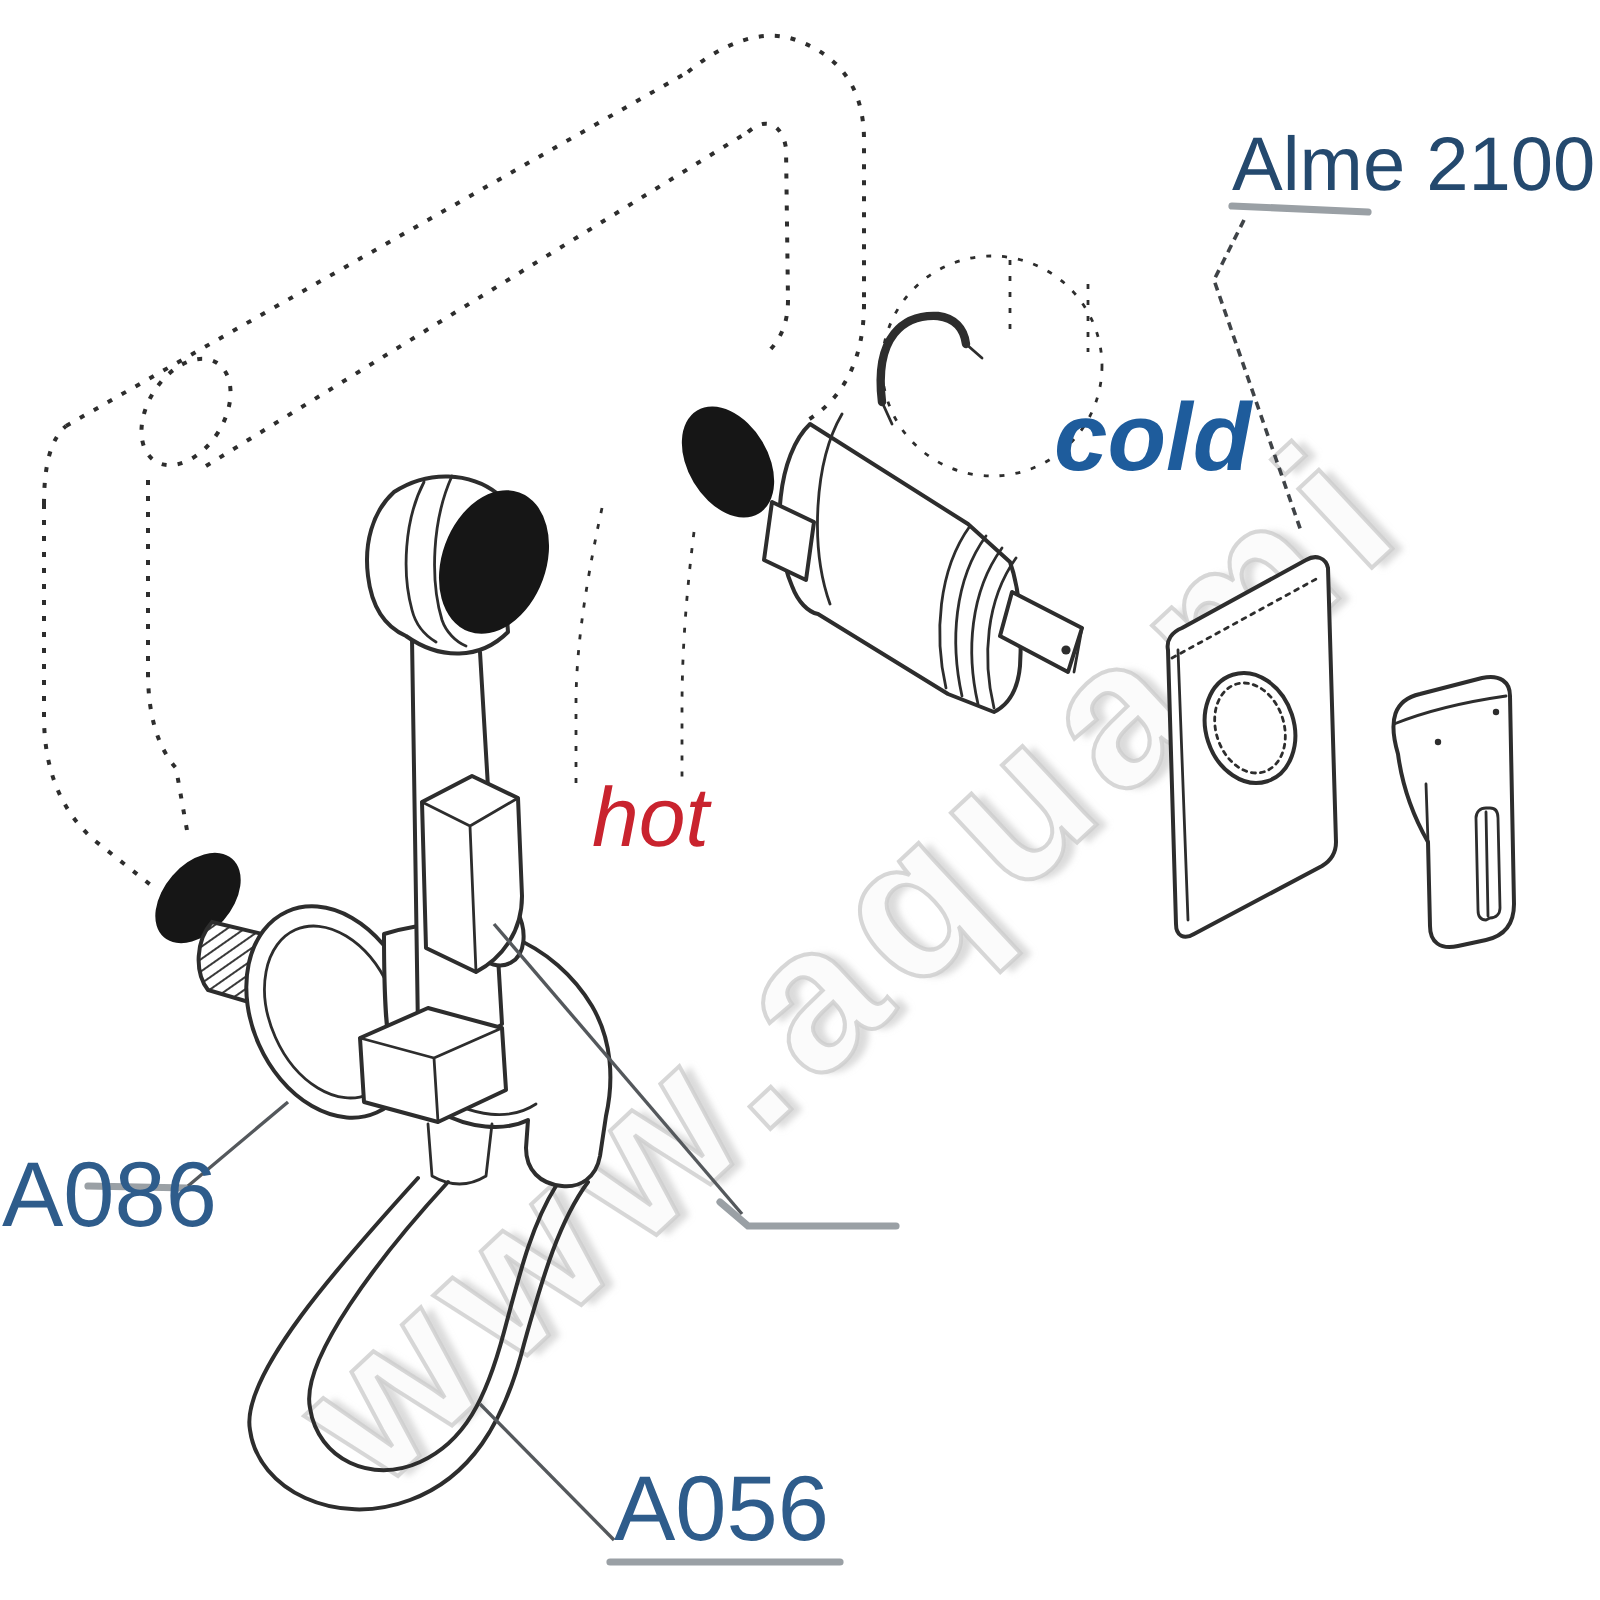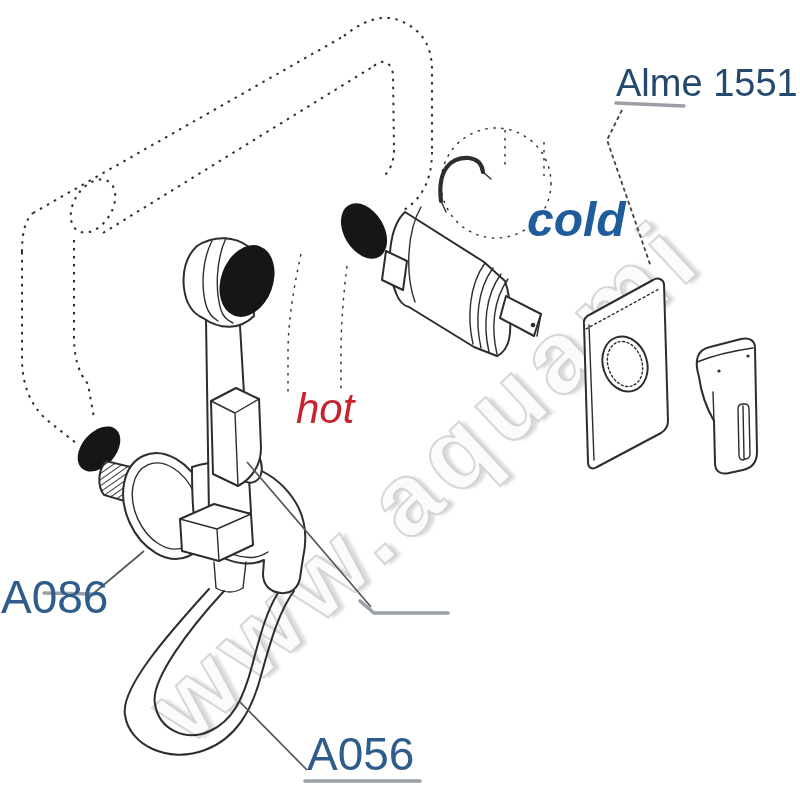--- a/index.html
+++ b/index.html
@@ -161,18 +161,18 @@
       <path class="leader" d="M 94,593 L 144,551"></path>
 
       <path class="leader" d="M 247,462 L 371,607"></path>
       <path class="uline" d="M 360,601 L 374,613 L 448,613"></path>
 
       <path class="leader" d="M 240,702 L 307,770"></path>
       <path class="uline" d="M 305,781 L 420,781"></path>
     </g>
   </svg>
 
-  <div class="lbl lbl-title lbl-alme">Alme 1551</div>
+  <div class="lbl lbl-title lbl-alme">Alme 2100</div>
   <div class="lbl lbl-cold">cold</div>
   <div class="lbl lbl-hot">hot</div>
   <div class="lbl lbl-part lbl-a086">A086</div>
   <div class="lbl lbl-part lbl-a056">A056</div>
 </div>
 
 </body></html>

